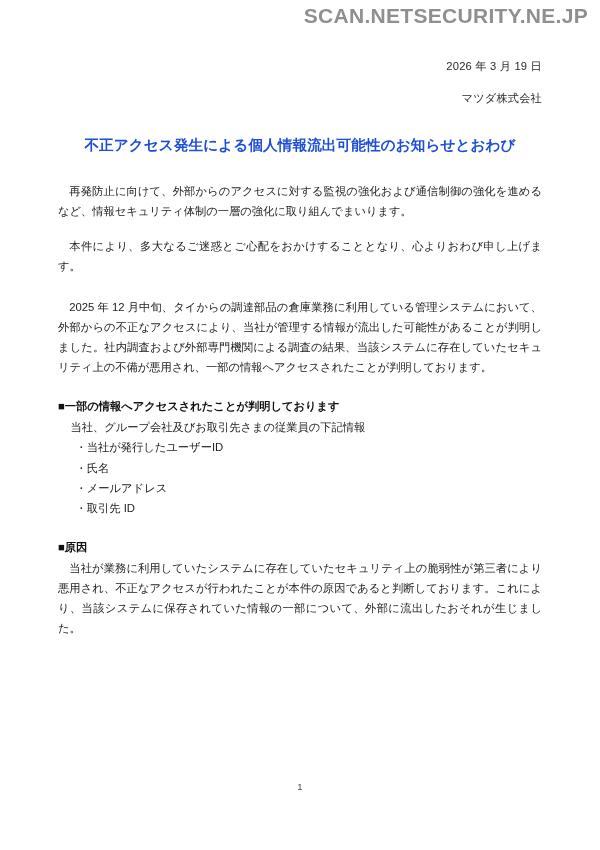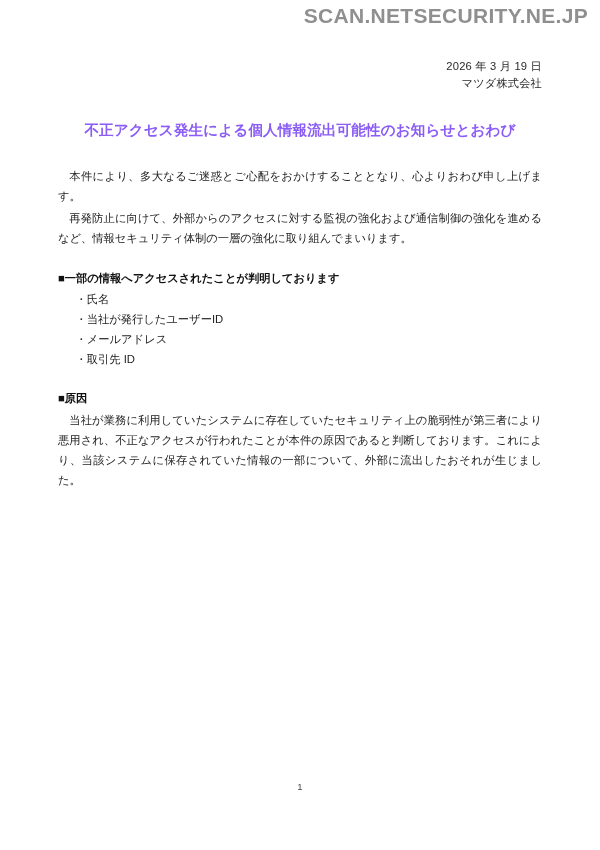--- a/index.html
+++ b/index.html
@@ -45,29 +45,30 @@
   .header-block {
     text-align: right;
     margin-top: 28px;
     line-height: 1.55;
   }
   .header-date,
   .header-company {
     font-size: 11.2px;
     color: #2a2a2a;
     letter-spacing: 0.2px;
+    margin-top: 15px;
   }
 
   .doc-title {
     margin-top: 27px;
     text-align: center;
     font-size: 14.6px;
     font-weight: 700;
     letter-spacing: 0.1px;
-    color: #8b5cf6;
+    color: #1d4ed8;
     line-height: 1.4;
   }
 
   .body-block {
     margin-top: 26px;
   }
 
   p.para {
     margin: 0;
     font-size: 11.3px;
@@ -138,32 +139,34 @@
 <div class="page">
 
   <div class="header-block">
     <div class="header-date">2026 年 3 月 19 日</div>
     <div class="header-company">マツダ株式会社</div>
   </div>
 
   <h1 class="doc-title">不正アクセス発生による個人情報流出可能性のお知らせとおわび</h1>
 
   <div class="body-block">
+    <p class="para indent gap-small">再発防止に向けて、外部からのアクセスに対する監視の強化および通信制御の強化を進めるなど、情報セキュリティ体制の一層の強化に取り組んでまいります。</p>
     <p class="para indent gap-top">本件により、多大なるご迷惑とご心配をおかけすることとなり、心よりおわび申し上げます。</p>
-    <p class="para indent gap-small">再発防止に向けて、外部からのアクセスに対する監視の強化および通信制御の強化を進めるなど、情報セキュリティ体制の一層の強化に取り組んでまいります。</p>
   </div>
 
   <div class="section">
+    <p class="para indent">2025 年 12 月中旬、タイからの調達部品の倉庫業務に利用している管理システムにおいて、外部からの不正なアクセスにより、当社が管理する情報が流出した可能性があることが判明しました。社内調査および外部専門機関による調査の結果、当該システムに存在していたセキュリティ上の不備が悪用され、一部の情報へアクセスされたことが判明しております。</p>
   </div>
 
   <div class="section">
     <p class="section-heading">■一部の情報へアクセスされたことが判明しております</p>
+    <p class="sub-line">当社、グループ会社及びお取引先さまの従業員の下記情報</p>
     <ul class="item-list">
+      <li>・当社が発行したユーザーID</li>
       <li>・氏名</li>
-      <li>・当社が発行したユーザーID</li>
       <li>・メールアドレス</li>
       <li>・取引先 ID</li>
     </ul>
   </div>
 
   <div class="section">
     <p class="section-heading">■原因</p>
     <p class="para indent">当社が業務に利用していたシステムに存在していたセキュリティ上の脆弱性が第三者により悪用され、不正なアクセスが行われたことが本件の原因であると判断しております。これにより、当該システムに保存されていた情報の一部について、外部に流出したおそれが生じました。</p>
   </div>
 

